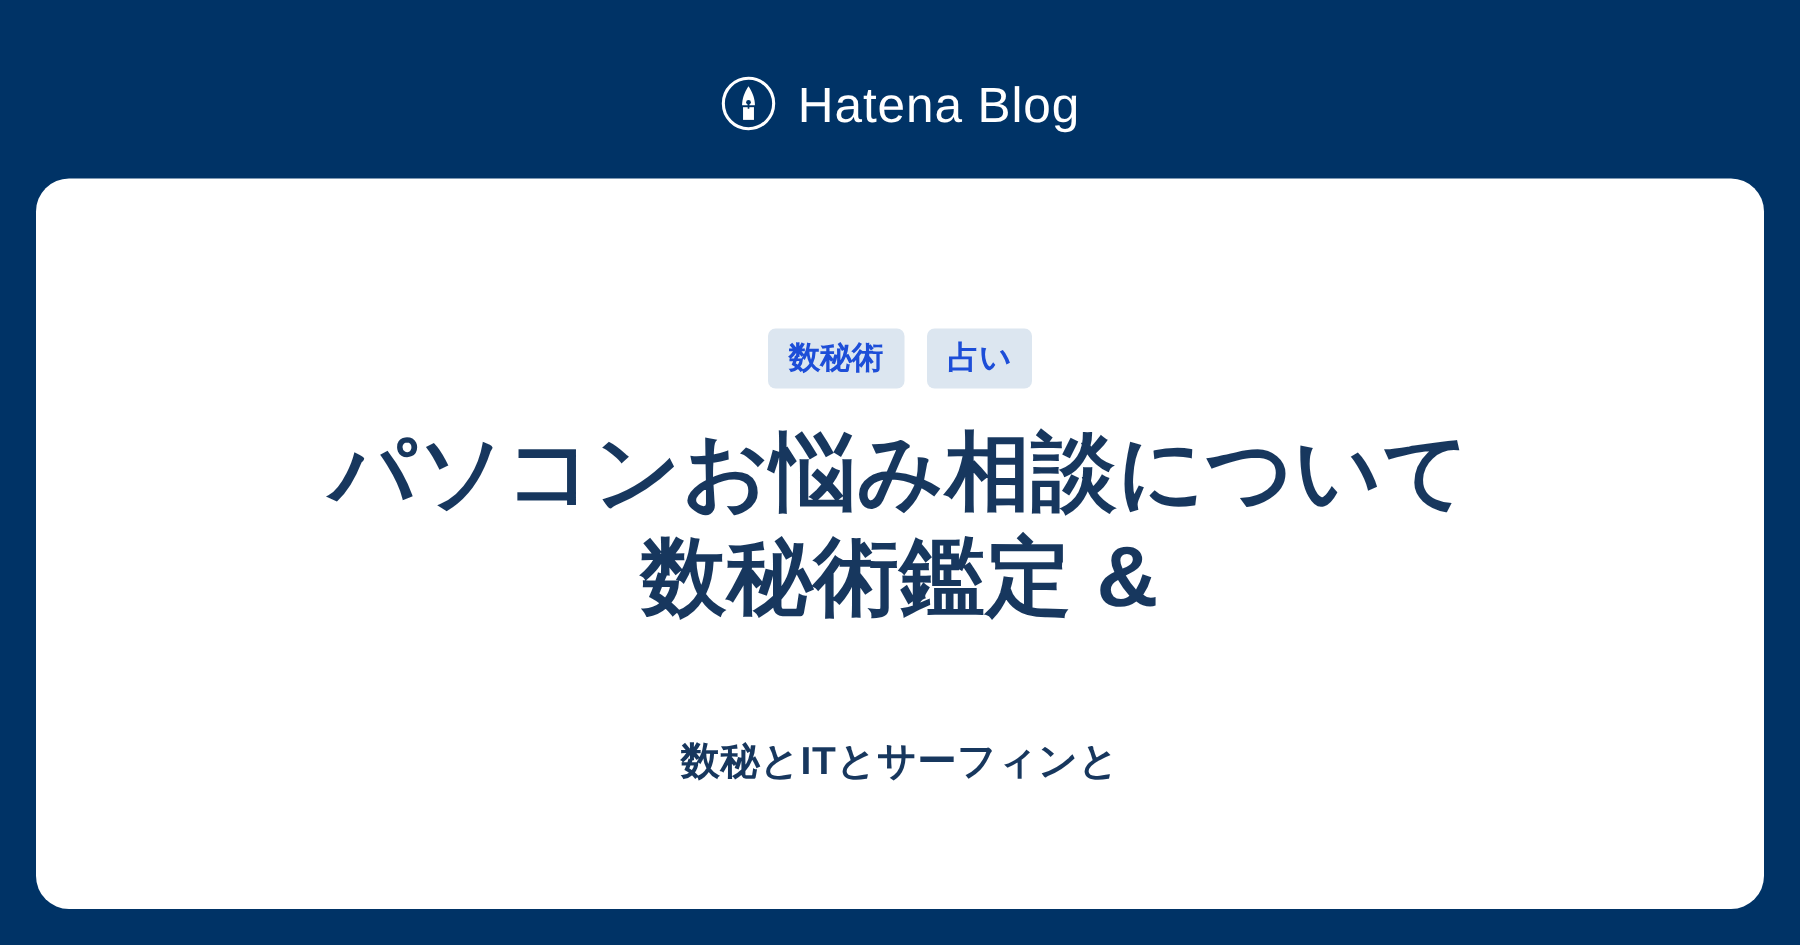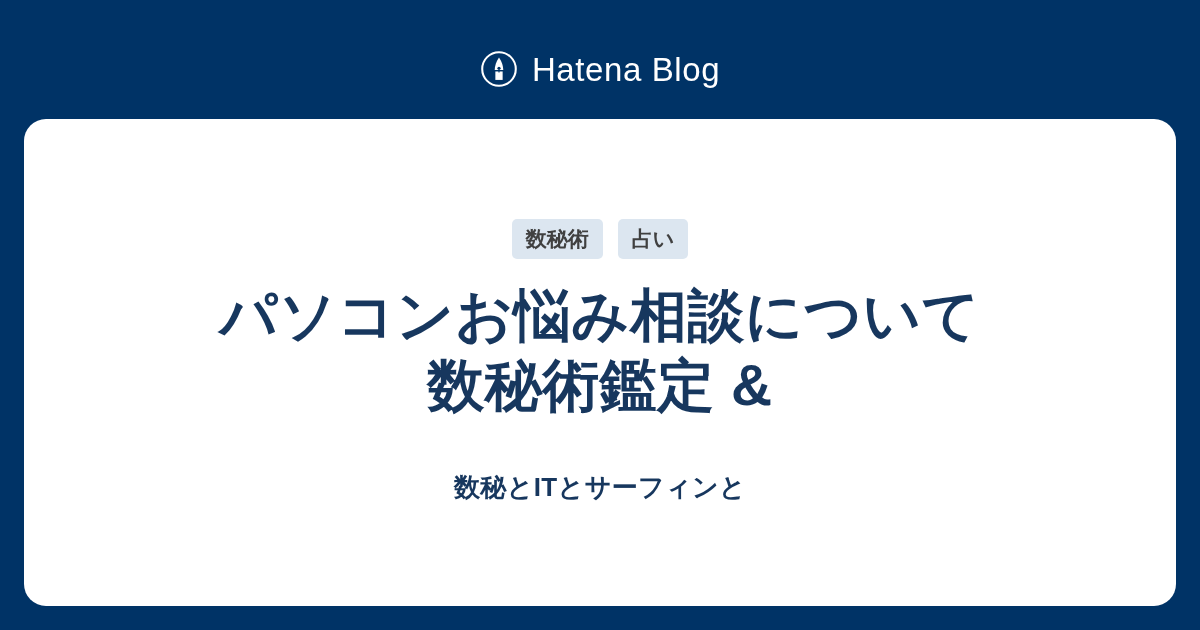--- a/index.html
+++ b/index.html
@@ -81,21 +81,21 @@
     display: flex;
     flex-direction: row;
     align-items: center;
     justify-content: center;
     gap: 15px;
     margin-top: 100px;
   }
 
   .tag-chip {
     background: #dce6f0;
-    color: #404040;
+    color: #1d4ed8;
     font-size: 21px;
     font-weight: 700;
     line-height: 1;
     padding: 9px 14px 10px 14px;
     border-radius: 5px;
     white-space: nowrap;
   }
 
   
   .entry-title {
@@ -111,21 +111,21 @@
     box-sizing: border-box;
   }
 
   .title-line {
     display: block;
     white-space: nowrap;
   }
 
   
   .blog-subtitle {
-    margin-top: 52px;
+    margin-top: 72px;
     color: #17375e;
     font-size: 26px;
     font-weight: 700;
     line-height: 1.2;
     text-align: center;
     letter-spacing: 0.4px;
     white-space: nowrap;
   }
 </style>
 </head>

